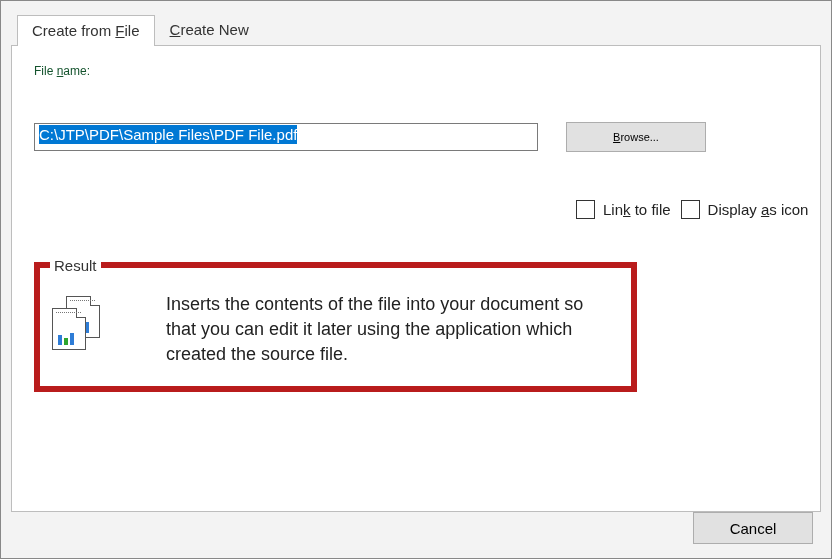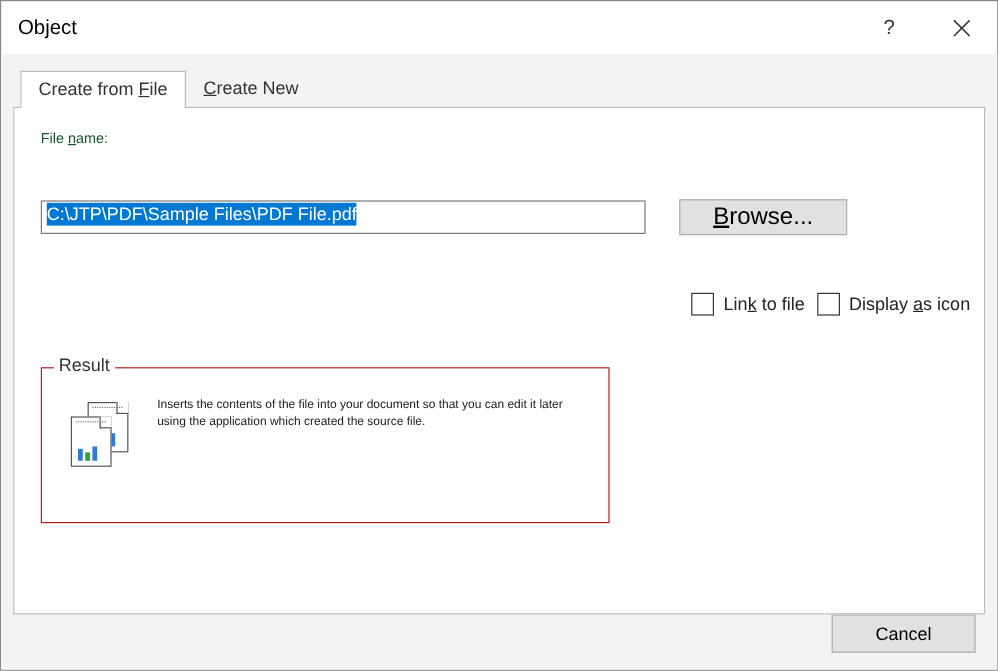--- a/index.html
+++ b/index.html
@@ -108,21 +108,21 @@
     background: #0078d4;
     color: #fff;
     padding: 1px 0;
   }
   .browse-btn {
     width: 140px;
     height: 30px;
     background: #e1e1e1;
     border: 1px solid #adadad;
     font: inherit;
-    font-size: 20px;
+    font-size: 11px;
     cursor: default;
   }
   .browse-btn .ul { text-decoration: underline; }
 
   .checks {
     position: absolute;
     left: 564px;
     top: 154px;
     display: flex;
     flex-direction: row;
@@ -141,24 +141,24 @@
     border: 1px solid #333;
     background: #fff;
   }
   .checkrow .ul { text-decoration: underline; }
 
   
   .groupbox {
     position: absolute;
     left: 22px;
     top: 216px;
-    width: 474px;
+    width: 603px;
     height: 130px;
-    border: 1px solid #b91c1c;
-    padding: 24px 22px 12px 20px;
+    border: 6px solid #b91c1c;
+    padding: 24px 22px 12px 8px;
   }
   .groupbox .legend {
     position: absolute;
     top: -11px;
     left: 10px;
     background: #fff;
     padding: 0 4px;
     font-size: 15px;
     color: #333;
   }
@@ -210,23 +210,24 @@
   .result-icon .page.front .bar.b2 { left: 11px; height: 7px; background:#2ea52e; }
   .result-icon .page.front .bar.b3 { left: 17px; height: 12px; }
   .result-icon .page.back .bar.b1 { left: 6px; height: 9px; }
   .result-icon .page.back .bar.b2 { left: 12px; height: 6px; background:#2ea52e;}
   .result-icon .page.back .bar.b3 { left: 18px; height: 11px; }
   .result-icon .page .dots {
     position:absolute; top:3px; left:3px; right:4px; height:3px;
     border-top: 1px dotted #777;
   }
   .result-text {
-    font-size: 10px;
+    font-size: 18px;
     line-height: 1.4;
     color: #222;
+    margin-left: 42px;
   }
 
   
   .button-row {
     display: flex;
     justify-content: flex-end;
     gap: 16px;
     padding: 0 8px 0 0;
   }
   .btn {
@@ -247,33 +248,20 @@
     border: 5px solid #e11;
     padding: 4px;
     display: inline-flex;
   }
 </style>
 </head>
 <body>
 
 <div class="dialog">
 
-  <div class="titlebar">
-    <span>Object</span>
-    <span class="spacer"></span>
-    <div class="help">
-      <span>?</span>
-    </div>
-    <div class="close">
-      <svg viewBox="0 0 15 15">
-        <line x1="1" y1="1" x2="14" y2="14"></line>
-          <line x1="14" y1="1" x2="1" y2="14"></line>
-      </svg>
-    </div>
-  </div>
 
   <div class="body">
 
     <div class="tabs">
       <div class="tab active">
         <span>Create from </span><span class="ul">F</span><span>ile</span>
       </div>
       <div class="tab">
         <span class="ul">C</span><span>reate New</span>
       </div>

